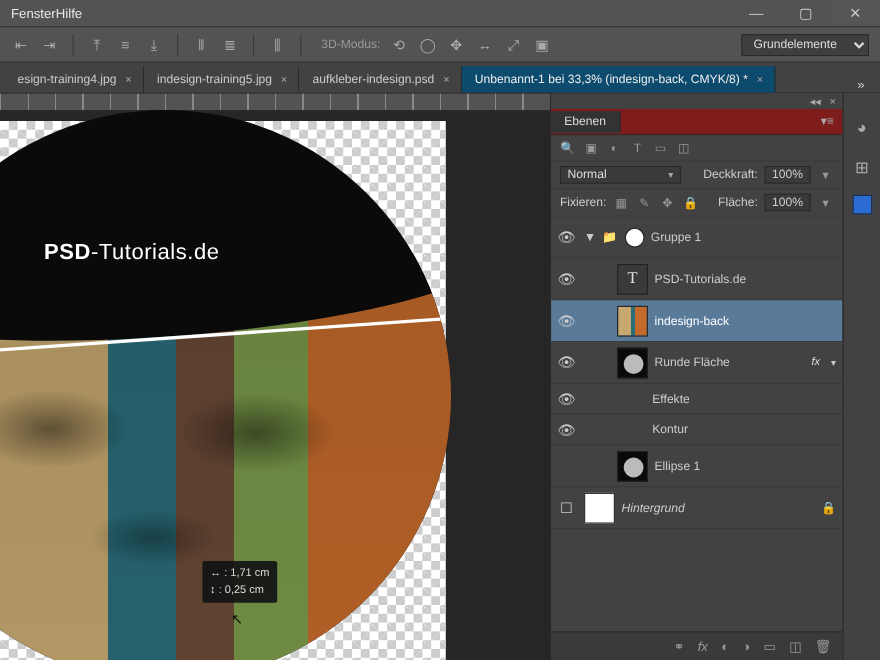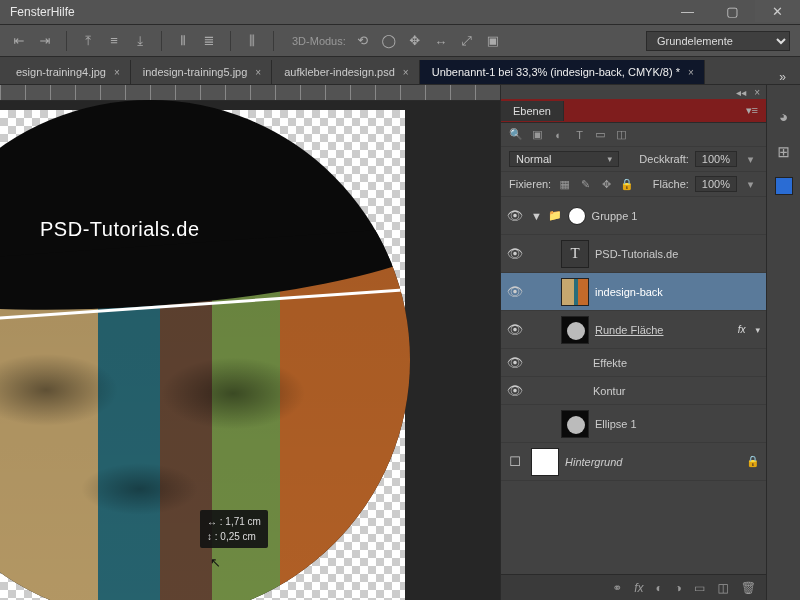--- a/index.html
+++ b/index.html
@@ -9,44 +9,44 @@
 .menubar span { color:#e8e8e8; font-size:12px; }
 .winctl { position:absolute; right:0; top:0; display:flex; }
 .winctl div { width:45px; height:22px; display:flex; align-items:center; justify-content:center; color:#ccc; font-size:13px; }
 .winctl .close { background:#555; }
 
 .toolbar { height:32px; background:#535353; border-bottom:1px solid #2a2a2a; display:flex; align-items:center; padding:0 10px; gap:8px; }
 .toolbar .sep { width:1px; height:20px; background:#3a3a3a; margin:0 4px; }
 .ticon { width:18px; height:18px; color:#aaa; display:flex; align-items:center; justify-content:center; font-size:13px; }
 .mode3d { color:#999; font-size:11px; margin-left:6px; }
 .preset { margin-left:auto; }
-.preset select { background:#3f3f3f; color:#ddd; border:1px solid #2a2a2a; font-size:11px; padding:2px 6px; width:144px; }
+.preset select { background:#3f3f3f; color:#ddd; border:1px solid #2a2a2a; font-size:11px; padding:2px 6px; width:116px; }
 
 .tabs { height:28px; background:#424242; display:flex; align-items:flex-end; padding-left:4px; border-bottom:1px solid #2a2a2a; }
 .tab { height:24px; background:#424242; color:#ccc; font-size:11px; padding:0 10px 0 12px; display:flex; align-items:center; gap:8px; border-right:1px solid #2a2a2a; cursor:pointer; }
-.tab.active { background:#0f172a; color:#eee; }
+.tab.active { background:#0c4a6e; color:#eee; }
 .tab .x { color:#aaa; font-size:10px; }
 .tabs .more { margin-left:auto; padding:0 14px; color:#ccc; font-size:12px; }
 
 .main { display:flex; height:515px; }
 .canvas-area { flex:1; background:#262626; position:relative; overflow:hidden; }
 .ruler-h { height:16px; background:#535353; border-bottom:1px solid #2a2a2a; }
 .ruler-h::before { content:""; display:block; height:100%; background-image:repeating-linear-gradient(90deg,#888 0,#888 1px,transparent 1px,transparent 25px); }
 .artboard { position:absolute; left:0; top:25px; width:405px; height:490px; background:#fff; }
 .checker { position:absolute; inset:0;
   background-image:linear-gradient(45deg,#ccc 25%,transparent 25%),linear-gradient(-45deg,#ccc 25%,transparent 25%),linear-gradient(45deg,transparent 75%,#ccc 75%),linear-gradient(-45deg,transparent 75%,#ccc 75%);
   background-size:16px 16px; background-position:0 0,0 8px,8px -8px,-8px 0; background-color:#fff; }
 .disc { position:absolute; left:-110px; top:-10px; width:520px; height:520px; border-radius:50%; overflow:hidden; background:#0a0a0a; }
 .face { position:absolute; left:0; right:0; bottom:0; top:32%; background:linear-gradient(90deg,#c7a86f 0 40%,#2a6d7a 40% 52%,#6a4a36 52% 62%,#7b9a4a 62% 75%,#c46a2a 75% 100%); }
 .face::after { content:""; position:absolute; inset:0; background:radial-gradient(120px 60px at 30% 35%,rgba(0,0,0,.45),transparent 60%),radial-gradient(120px 60px at 66% 36%,rgba(0,0,0,.45),transparent 60%),radial-gradient(90px 40px at 48% 63%,rgba(0,0,0,.35),transparent 65%),linear-gradient(rgba(0,0,0,.15),rgba(0,0,0,.1)); }
 .swoosh { position:absolute; left:-10%; right:-10%; top:28%; height:60px; background:#0a0a0a; border-radius:0 0 50% 50% / 0 0 100% 100%; transform:rotate(-4deg); }
 .swoosh::after { content:""; position:absolute; left:0; right:0; bottom:-3px; height:3px; background:#fff; }
 .brand { position:absolute; top:118px; left:150px; color:#fff; font-size:20px; letter-spacing:.5px; }
-.brand b { font-weight:400; }
-.measure { position:absolute; left:200px; top:400px; background:rgba(20,20,20,.92); color:#ddd; font-size:10px; padding:4px 7px; line-height:1.5; border-radius:2px; }
+.brand b { font-weight:700; }
+.measure { position:absolute; left:184px; top:400px; background:rgba(20,20,20,.92); color:#ddd; font-size:10px; padding:4px 7px; line-height:1.5; border-radius:2px; }
 .cursor { position:absolute; left:210px; top:445px; color:#111; font-size:13px; }
 
 .right { width:300px; background:#424242; display:flex; }
 .panelcol { flex:1; display:flex; flex-direction:column; border-left:1px solid #2a2a2a; }
 .iconstrip { width:34px; background:#424242; border-left:1px solid #2a2a2a; display:flex; flex-direction:column; align-items:center; gap:14px; padding-top:20px; }
 .iconstrip div { width:22px; height:22px; display:flex; align-items:center; justify-content:center; font-size:15px; color:#aaa; }
 .iconstrip .swatch { background:#2a6cd4; width:18px; height:18px; border:1px solid #222; }
 
 .panel-ctl { height:14px; display:flex; justify-content:flex-end; align-items:center; gap:8px; padding:0 6px; color:#aaa; font-size:10px; }
 .panelhead { height:24px; background:#7f1d1d; display:flex; align-items:center; border-bottom:1px solid #2a2a2a; }
@@ -68,21 +68,21 @@
 .spacer24 { width:24px; }
 .thumb { width:28px; height:28px; border:1px solid #222; background:#888; flex-shrink:0; position:relative; }
 .thumb.sm { width:18px; height:18px; }
 .thumb.txt { background:#3a3a3a; color:#ddd; display:flex; align-items:center; justify-content:center; font-size:15px; font-family:Georgia,serif; }
 .thumb.mask { background:#fff; border-radius:50%; }
 .thumb.black { background:#0a0a0a; }
 .thumb.black::after { content:""; position:absolute; width:18px; height:18px; background:#bbb; border-radius:50%; left:5px; top:5px; }
 .thumb.photo { background:linear-gradient(90deg,#c7a86f 0 45%,#2a6d7a 45% 60%,#c46a2a 60% 100%); }
 .thumb.white { background:#fff; }
 .lname { font-size:11px; flex:1; white-space:nowrap; overflow:hidden; }
-.lname.u { text-decoration:underline; }
+.lname.u { }
 .lname.i { font-style:italic; }
 .lock { color:#aaa; font-size:11px; }
 .fx { color:#ddd; font-size:10px; font-style:italic; margin-right:4px; }
 
 .layerfoot { height:26px; background:#3a3a3a; border-top:1px solid #2a2a2a; display:flex; align-items:center; justify-content:flex-end; gap:12px; padding:0 10px; color:#999; }
 .layerfoot span { font-size:12px; }
 </style>
 </head>
 <body>
 

